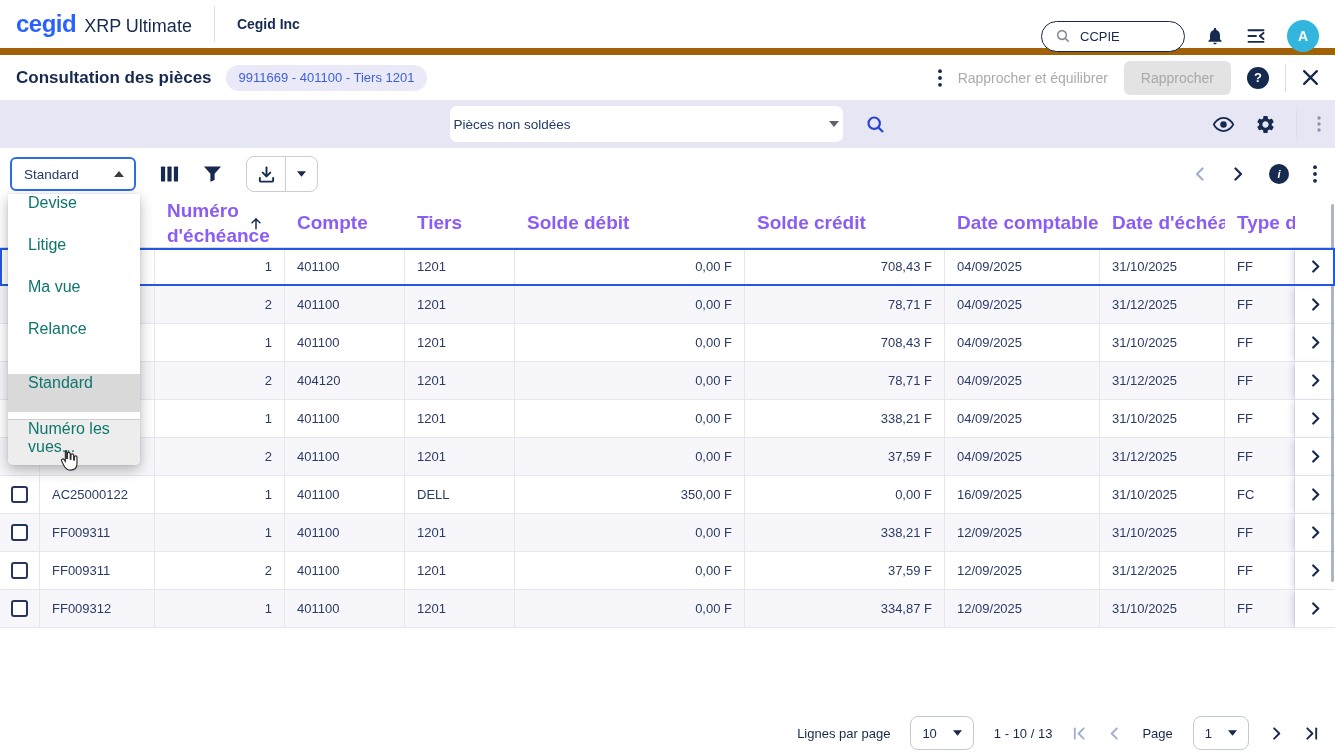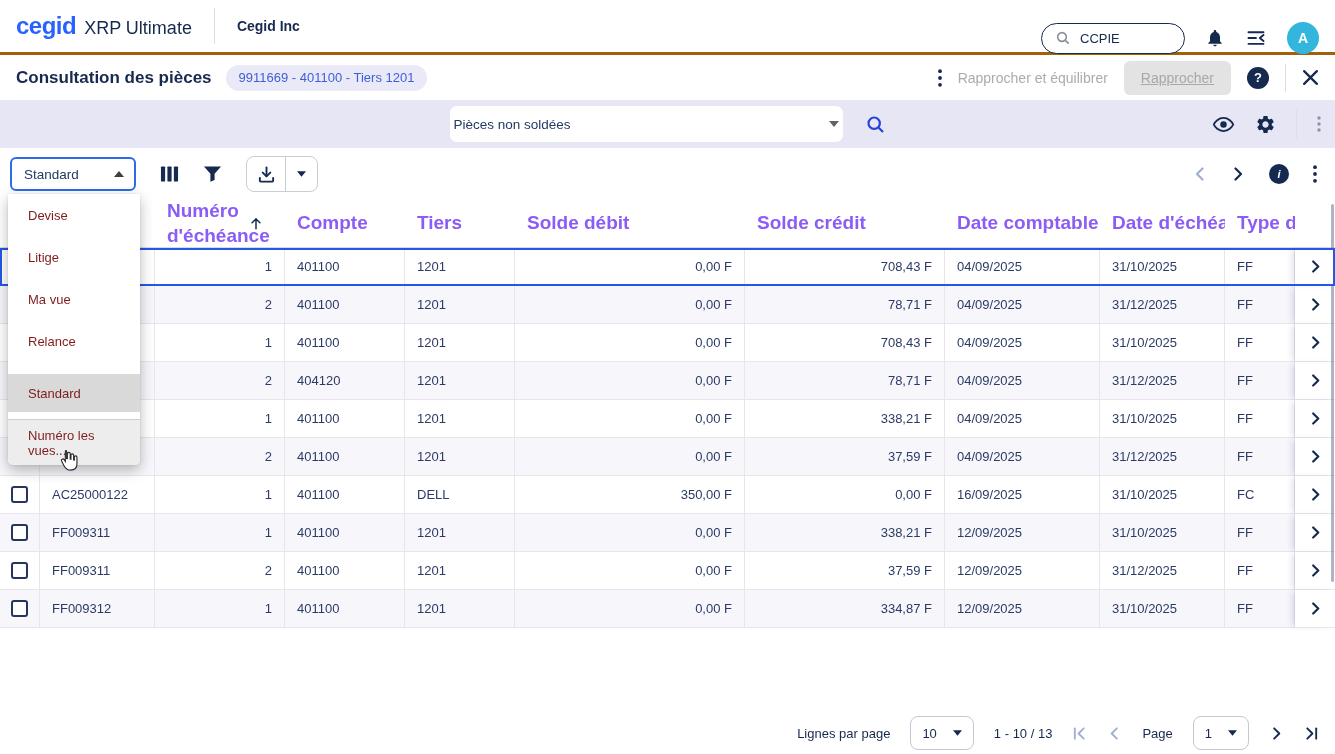--- a/index.html
+++ b/index.html
@@ -6,38 +6,38 @@
   html,body { background:#fff; }
   .app {
     position:relative; width:1335px; height:754px; overflow:hidden;
     font-family:"Liberation Sans", sans-serif; color:#1a2d5a; background:#fff;
     cursor:default;
   }
   svg { display:block; }
   [data-interactable="true"] { cursor:pointer; }
 
   
-  .topbar { height:55px; display:flex; align-items:center; padding:0 16px; border-bottom:3px solid #a16207; background:#fff; }
+  .topbar { height:55px; display:flex; align-items:center; padding:0 16px; border-bottom:7px solid #a16207; background:#fff; }
   .logo { display:flex; align-items:baseline; gap:8px; }
   .logo-brand { font-size:24px; font-weight:800; color:#2962ff; letter-spacing:-0.5px; }
   .logo-product { font-size:18px; font-weight:500; color:#16294e; }
   .topbar-vdiv { width:1px; height:36px; background:#dcdce2; margin:0 22px; }
   .company { font-size:14px; font-weight:700; color:#16294e; }
   .topbar-right { margin-left:auto; display:flex; align-items:center; gap:20px;margin-top:24px; }
   .search-pill { display:flex; align-items:center; gap:9px; width:144px; height:31px; border:1.5px solid #16294e; border-radius:999px; padding:0 13px; background:#fff; }
   .search-pill .val { font-size:13px; font-weight:500; color:#16294e; }
   .avatar { width:32px; height:32px; border-radius:50%; background:#33b6dd; color:#fff; font-size:14px; font-weight:700; display:flex; align-items:center; justify-content:center; }
 
   
   .titlebar { height:45px; display:flex; align-items:center; padding:0 16px; background:#fff; }
   .page-title { font-size:17px; font-weight:800; color:#16294e; }
   .context-badge { margin-left:14px; height:26px; padding:0 13px; border-radius:13px; background:#e9e9f8; color:#3f5fd8; font-size:13px; display:flex; align-items:center; }
   .titlebar-right { margin-left:auto; display:flex; align-items:center; gap:16px; }
   .ghost-btn { border:none; background:none; font-size:14px; color:#ababab; font-family:inherit; }
-  .disabled-btn { border:none; background:#e3e3e3; color:#a8a8a8; font-size:14px; height:34px; padding:0 17px; border-radius:6px; font-family:inherit;text-decoration:underline; }
+  .disabled-btn { border:none; background:#e3e3e3; color:#a8a8a8; font-size:14px; height:34px; padding:0 17px; border-radius:6px; font-family:inherit; }
   .circle-ico { width:22px; height:22px; border-radius:50%; background:#16294e; color:#fff; font-size:13px; font-weight:700; display:flex; align-items:center; justify-content:center; }
   .vdiv { width:1px; height:28px; background:#ddddE2; }
 
   
   .filterbar { height:48px; background:#e6e6f5; display:flex; align-items:center; padding:0 16px; position:relative; }
   .filter-center { margin:0 auto; display:flex; align-items:center; gap:22px; }
   .filter-select { width:393px; height:36px; background:#fff; border-radius:7px; display:flex; align-items:center; padding:0 4px; font-size:13.5px; color:#223a66; }
   .filter-select .caret { margin-left:auto; }
   .filterbar-right { position:absolute; right:14px; display:flex; align-items:center; gap:20px; }
 
@@ -63,21 +63,21 @@
   .tr.selected { outline:2px solid #2457e6; outline-offset:-2px; z-index:2; }
   .td { display:flex; align-items:center; padding:0 12px; border-bottom:1px solid #e6e6ec; border-right:1px solid #e6e6ec; overflow:hidden; white-space:nowrap; }
   .td.right { justify-content:flex-end; }
   .td.c-check { justify-content:center; padding:0; }
   .checkbox { width:17px; height:17px; border:2px solid #25355e; border-radius:3px; background:#fff; }
   .td.chev { border-right:none; background:#fff; justify-content:center; padding:0; box-shadow:-5px 0 6px -2px rgba(26,45,90,0.14); }
   .scroll-thumb { position:absolute; right:1px; top:4px; width:3px; height:378px; background:#6b7694; opacity:.55; border-radius:2px; }
 
   
   .view-menu { position:absolute; left:8px; top:194px; width:132px; z-index:10; background:#fff; border-radius:0 0 5px 5px; box-shadow:0 5px 14px rgba(0,0,0,0.28), 0 0 2px rgba(0,0,0,0.12); overflow:hidden; }
-  .menu-item { height:42px; display:flex; align-items:center; padding:0 20px; font-size:13px; color:#7f1d1d; background:#fff; }
+  .menu-item { height:42px; display:flex; align-items:flex-start; padding:0 20px; font-size:16px; color:#0f766e; background:#fff; }
   .menu-spacer { height:12px; background:#fff; }
   .menu-item.sel { background:#d9d9d9; height:38px; }
   .menu-gap { height:7px; background:#fff; }
   .menu-item.manage { background:#ededed; border-top:1px solid #cfcfcf; height:46px; }
 
   .cursor-hand { position:absolute; left:56px; top:448px; z-index:20; pointer-events:none; }
 
   
   .pagination { position:absolute; left:0; right:0; bottom:0; height:42px; display:flex; align-items:center; justify-content:flex-end; gap:20px; padding-right:16px; font-size:13px; color:#16294e; background:#fff; }
   .pg-select { height:34px; border:1px solid #c4c8d4; border-radius:8px; background:#fff; display:flex; align-items:center; gap:16px; padding:0 11px; font-size:13px; color:#16294e; }

